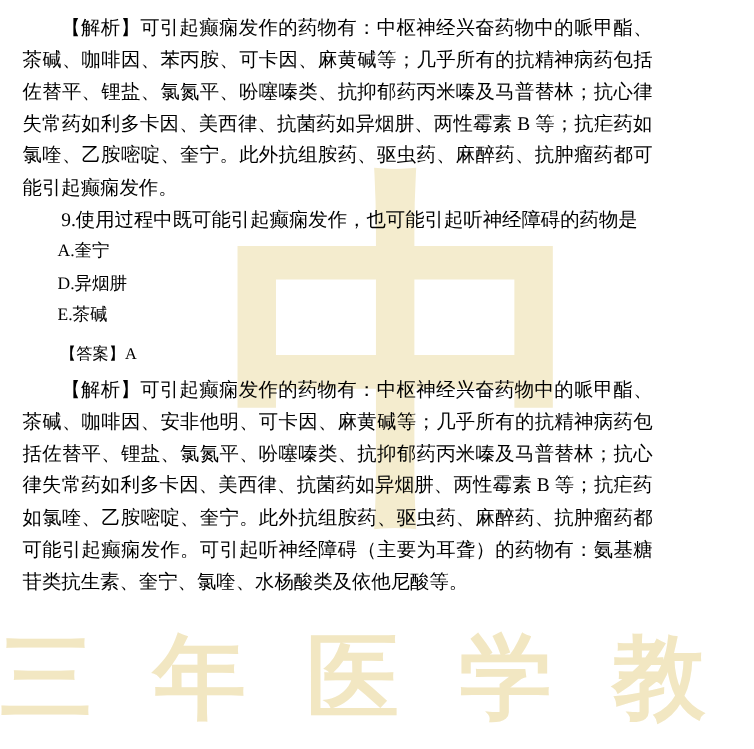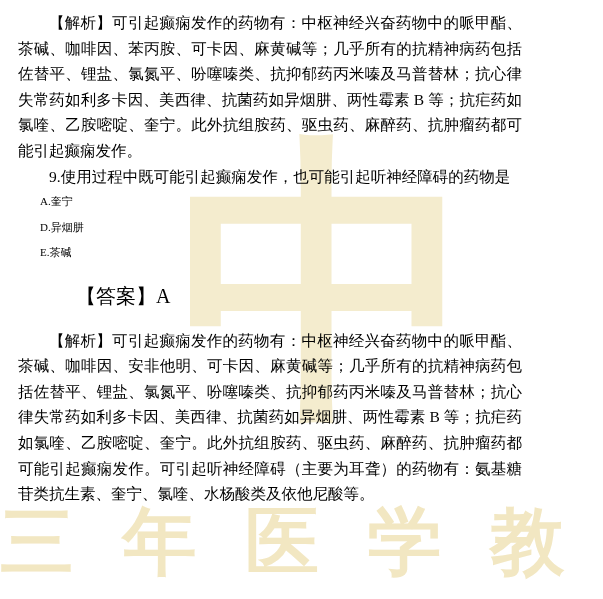--- a/index.html
+++ b/index.html
@@ -67,29 +67,29 @@
     line-height: 25.6px;
     text-align: justify;
     text-justify: inter-ideograph;
     margin: 0;
     letter-spacing: 0px;
   }
   .indent2 {
     text-indent: 2em;
   }
   .opt {
-    font-size: 11px;
+    font-size: 14px;
     line-height: 25.6px;
     margin: 0;
     text-indent: 2em;
   }
   .ans {
-    font-size: 20px;
+    font-size: 13px;
     line-height: 25.6px;
-    margin: 18px;
+    margin: 4px;
     text-indent: 2em;
   }
 </style>
 </head>
 <body>
 
 <div id="watermark">
   <div class="wm-char" id="wm-big">中</div>
   <div id="wm-row">三 年 医 学 教 育 网</div>
 </div>

